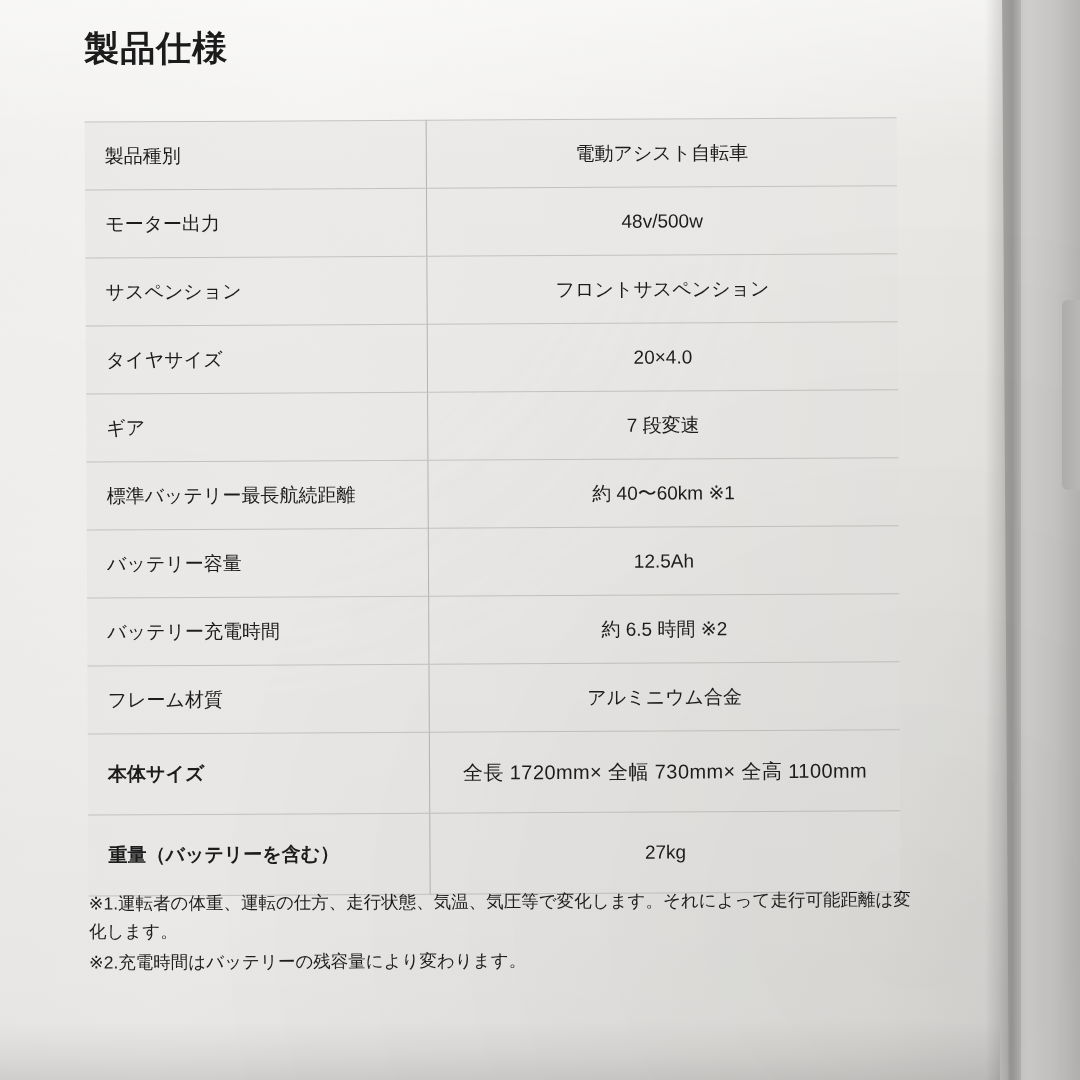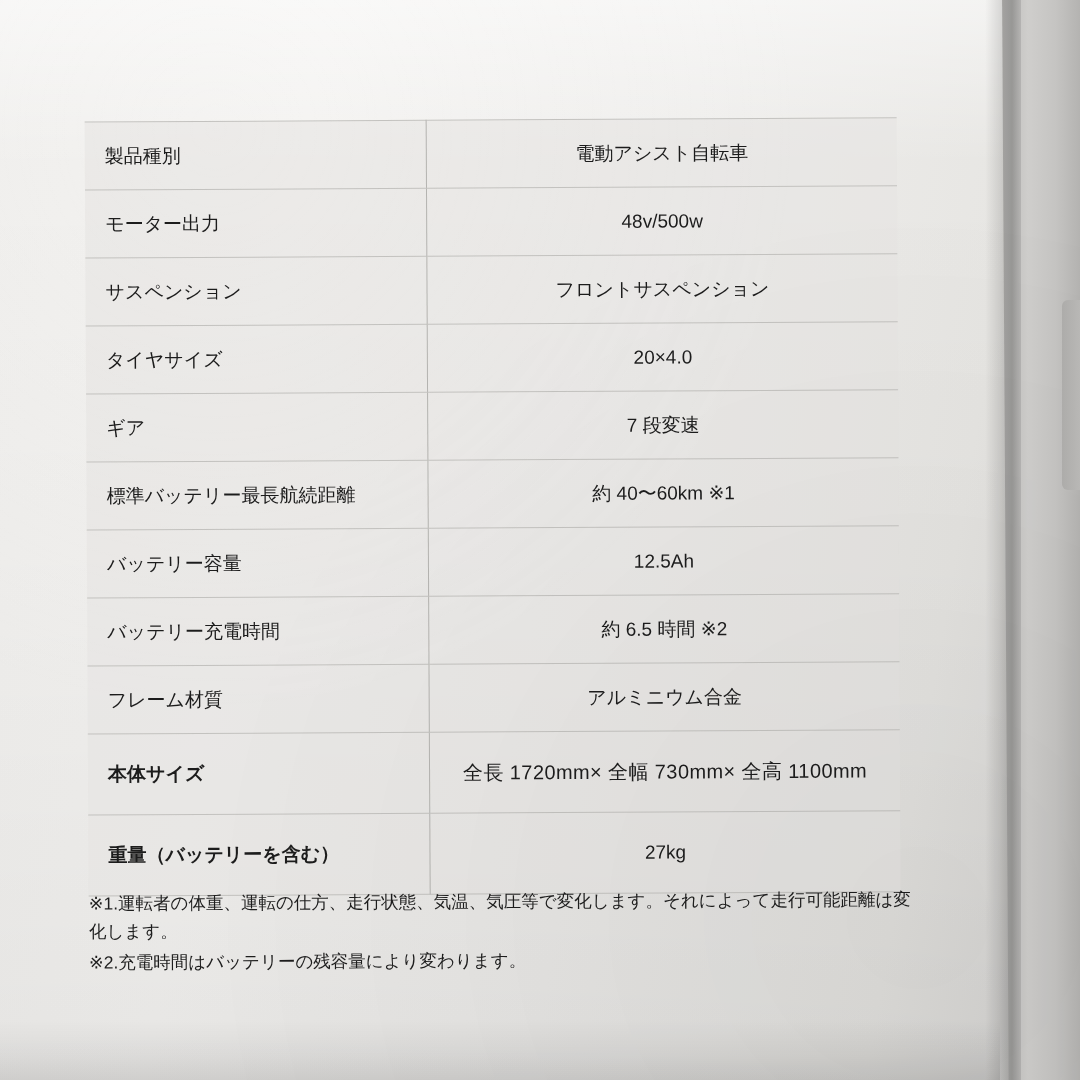--- a/index.html
+++ b/index.html
@@ -179,20 +179,21 @@
 <div class="photo">
 
   <div class="backdrop"></div>
   <div class="backdrop-notch"></div>
 
   <div class="page-sheet"></div>
   <div class="page-edge-shadow"></div>
 
   <div class="content">
 
+    <div class="doc-title">製品仕様</div>
 
     <table class="spec">
       <tbody>
         <tr>
           <td class="label">製品種別</td>
           <td class="value">電動アシスト自転車</td>
         </tr>
         <tr>
           <td class="label">モーター出力</td>
           <td class="value">48v/500w</td>

